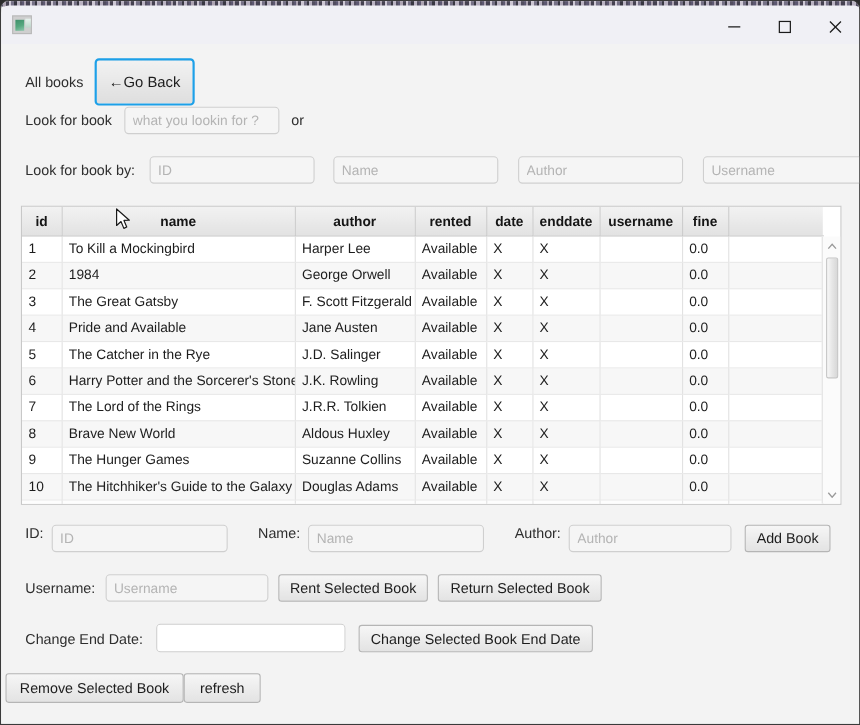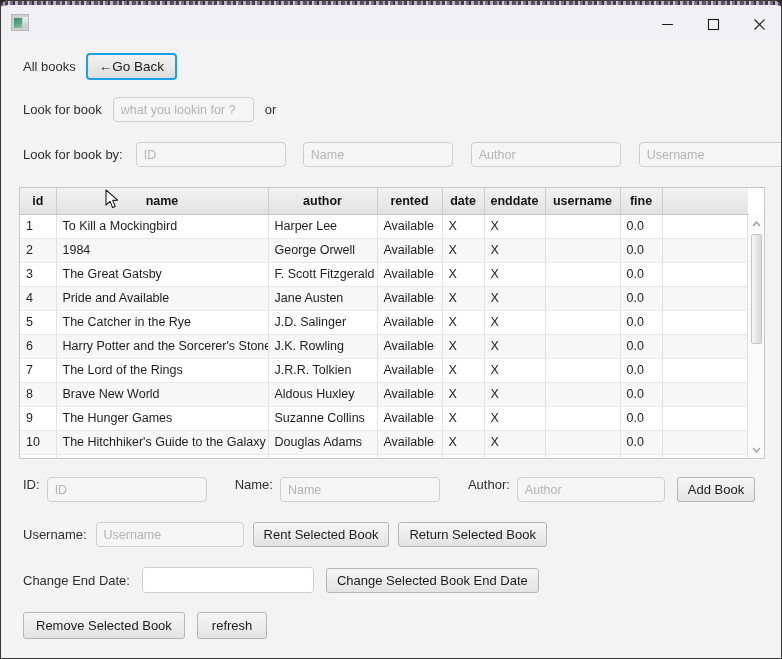--- a/index.html
+++ b/index.html
@@ -96,21 +96,21 @@
     border-radius: 3px;
     font-size: 13px;
     color: #1d1d1d;
     font-family: "Liberation Sans", sans-serif;
     height: 25px;
     padding: 0 10px;
     cursor: default;
     white-space: nowrap;
   }
   #go-back-button {
-    height: 27px;
+    height: 43px;
     padding: 0 11px;
     border: 2px solid #1da0e8;
     border-radius: 4px;
     background: linear-gradient(180deg, #f2f2f2 0%, #dedede 100%);
     font-size: 13.5px;
   }
   
   #row-allbooks { position: absolute; left: 22px; top: 13px; display: flex; align-items: center; gap: 10px; }
   #row-lookfor  { position: absolute; left: 22px; top: 57px; display: flex; align-items: center; gap: 11px; }
   #row-lookby   { position: absolute; left: 22px; top: 102px; display: flex; align-items: center; gap: 9px; }
@@ -197,21 +197,21 @@
     border-radius: 4px;
     overflow: hidden;
   }
   #date-input {
     flex: 1; height: 100%;
     border: none; outline: none;
     background: #ffffff;
     font-size: 12.5px; padding: 0 6px;
     font-family: "Liberation Sans", sans-serif;
   }
-  #row-bottom { position: absolute; left: 22px; top: 572px; display: flex; align-items: center; gap: 12px; }
+  #row-bottom { position: absolute; left: 4px; top: 572px; display: flex; align-items: center; }
   #remove-book-button { height: 27px; padding: 0 12px; }
   #refresh-button { height: 27px; padding: 0 14px; }
   
   #mouse-cursor {
     position: absolute; left: 104px; top: 188px;
     width: 16px; height: 22px; pointer-events: none; z-index: 50;
   }
 </style>
 </head>
 <body>

